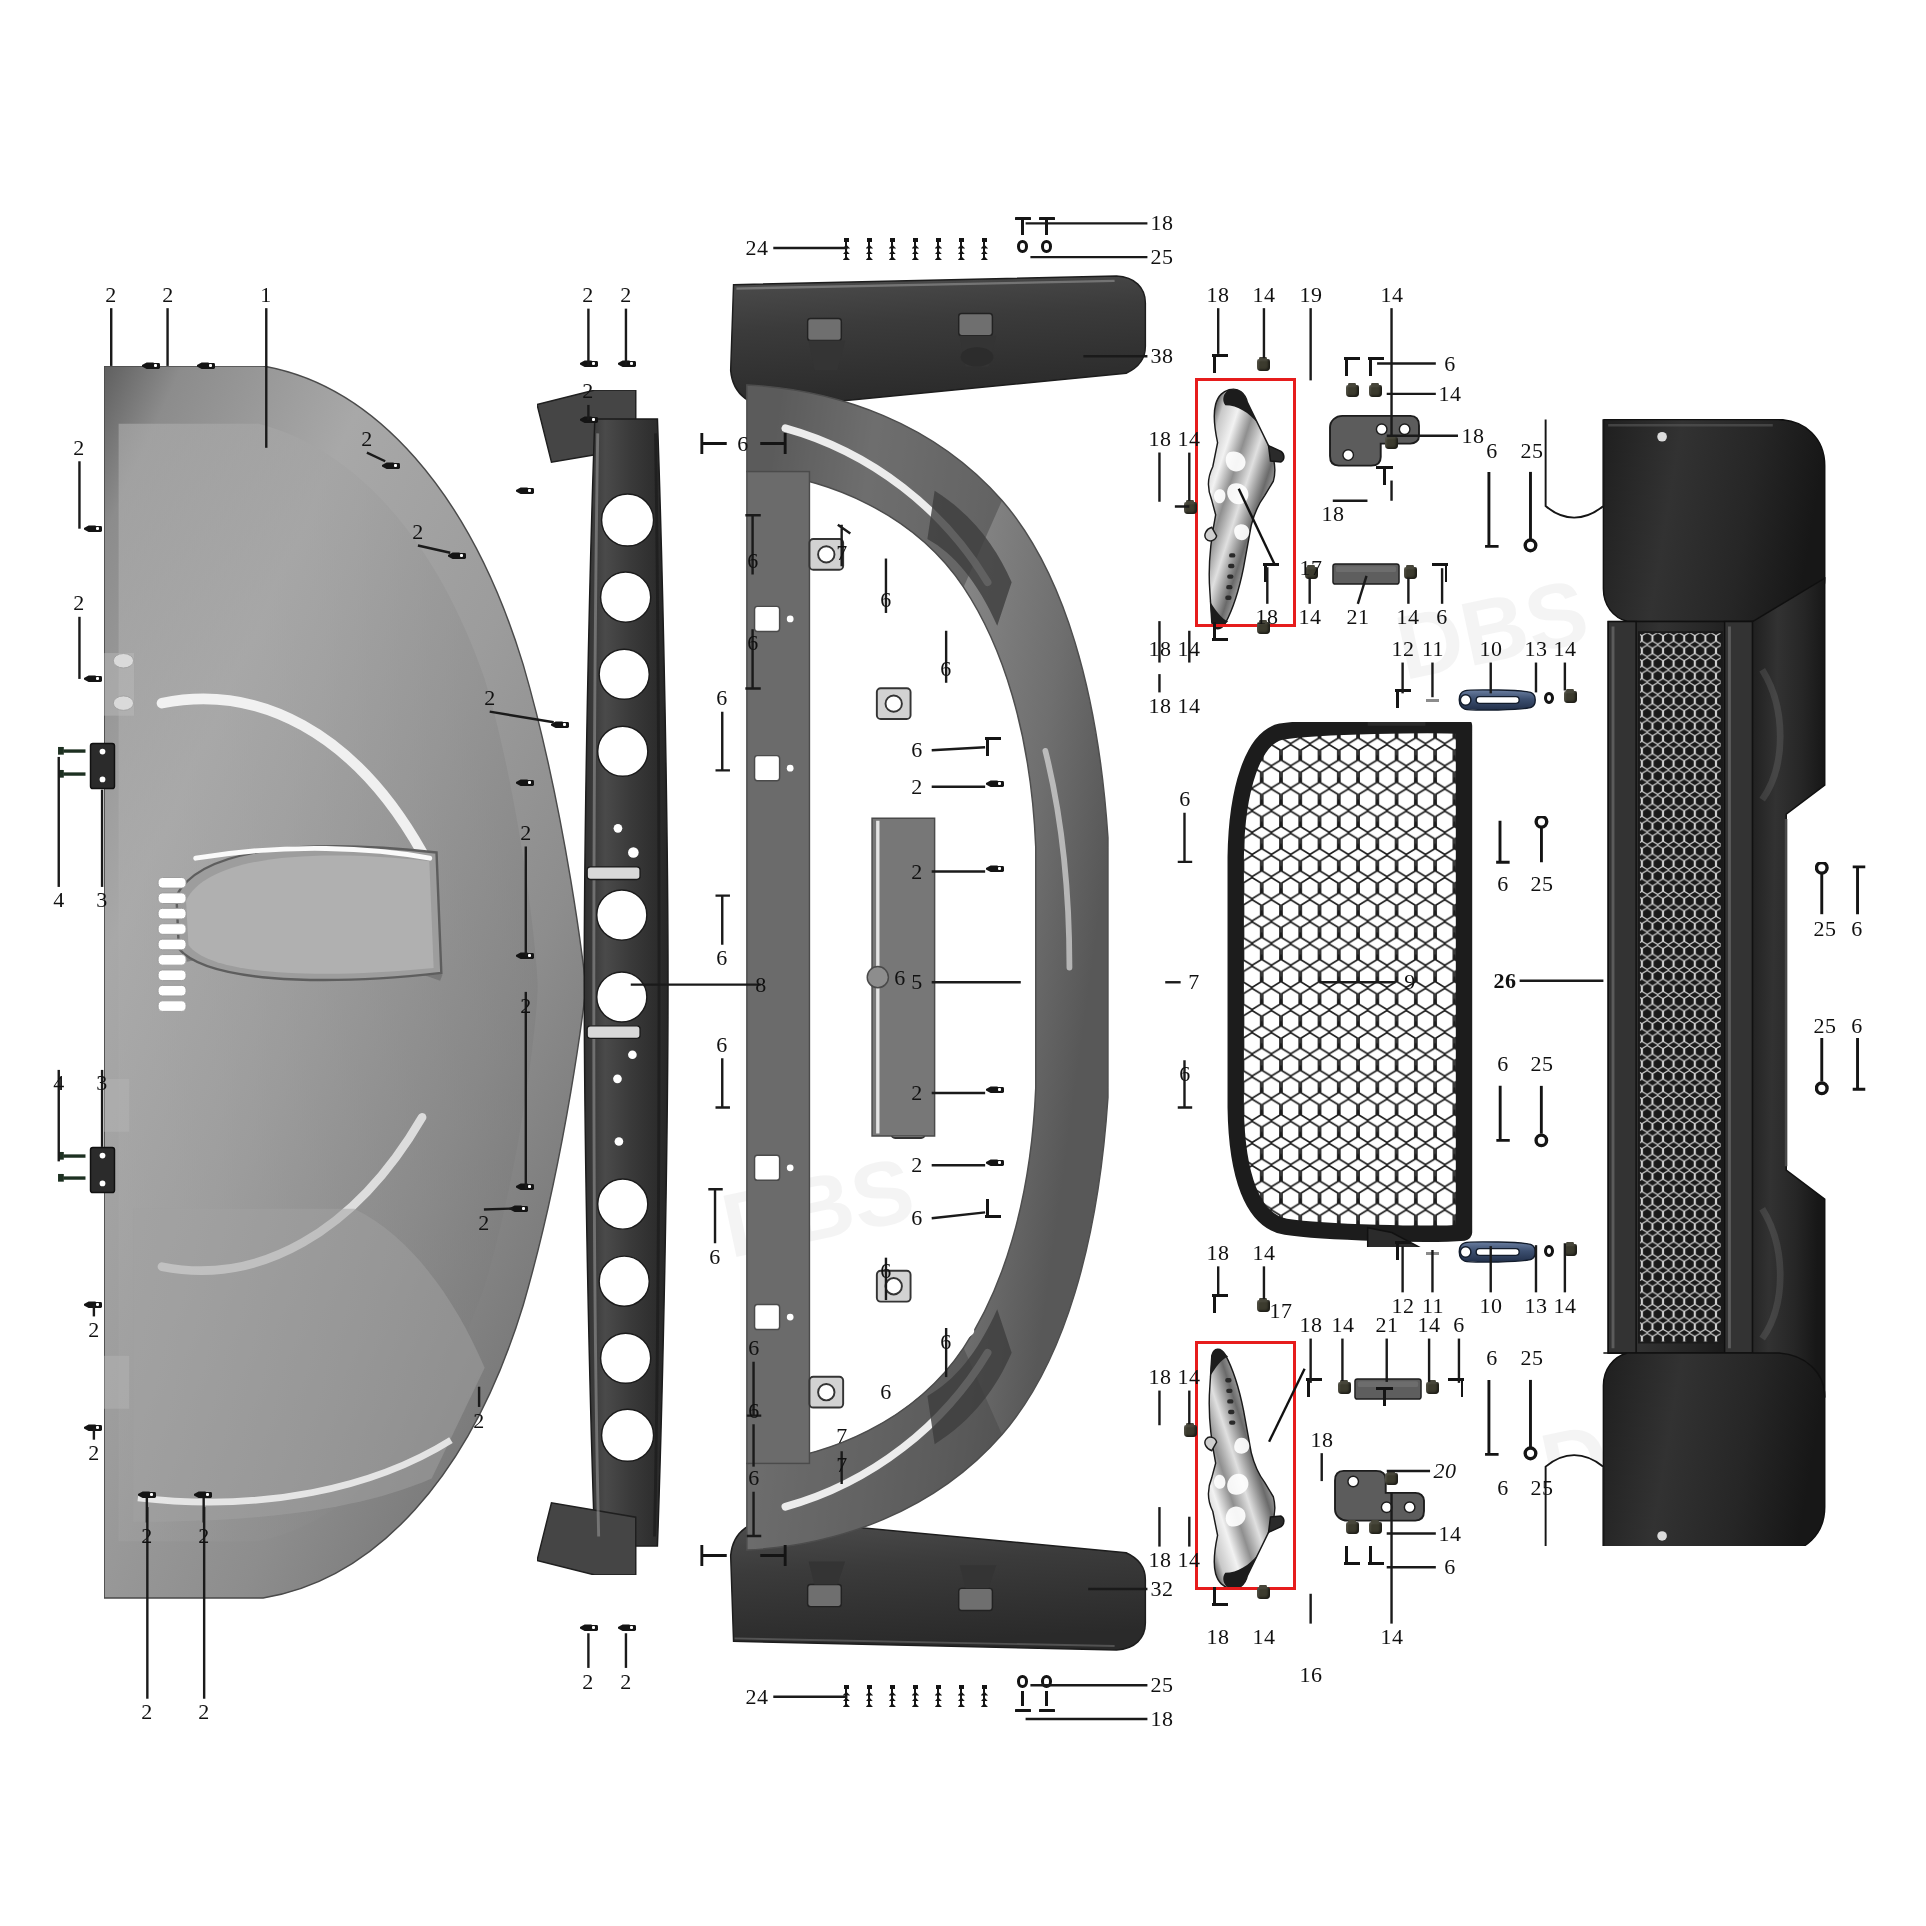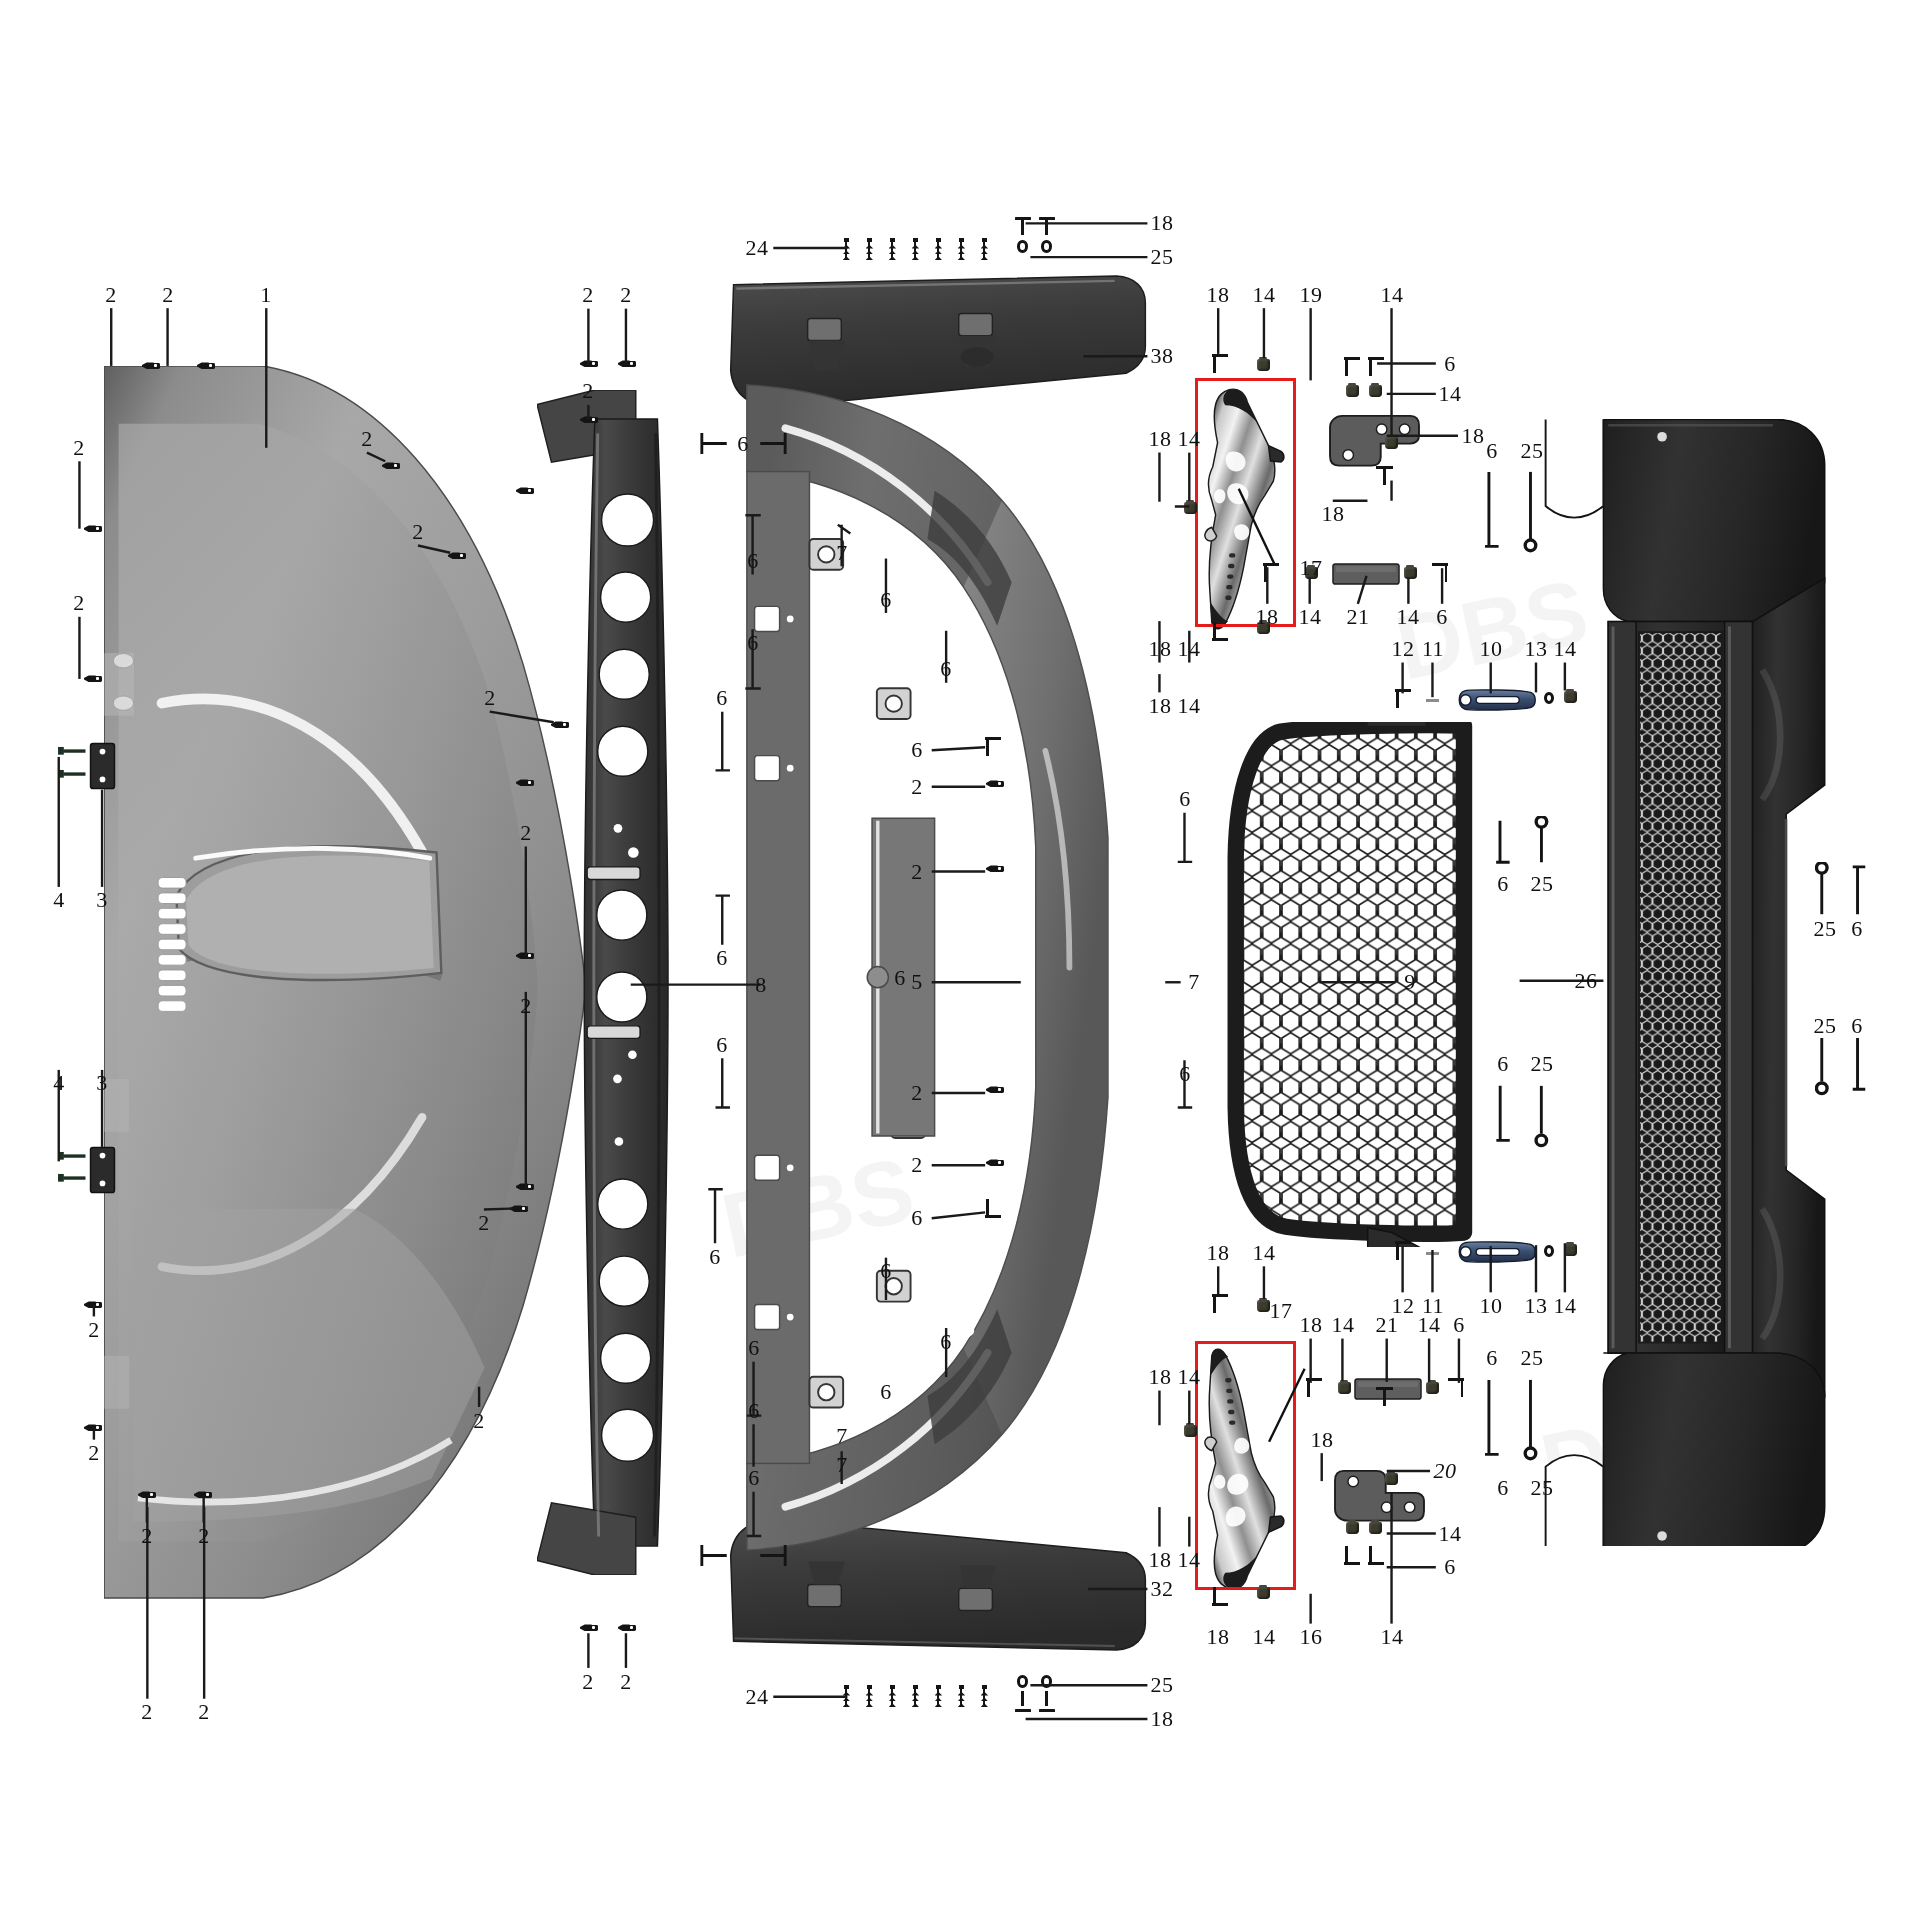--- a/index.html
+++ b/index.html
@@ -1182,21 +1182,21 @@
       <div class="lbl" style="left: 1189px; top: 706px;">14</div>
       <div class="lbl" style="left: 1403px; top: 649px;">12</div>
       <div class="lbl" style="left: 1433px; top: 649px;">11</div>
       <div class="lbl" style="left: 1491px; top: 649px;">10</div>
       <div class="lbl" style="left: 1536px; top: 649px;">13</div>
       <div class="lbl" style="left: 1565px; top: 649px;">14</div>
       <div class="lbl" style="left: 1492px; top: 451px;">6</div>
       <div class="lbl" style="left: 1532px; top: 451px;">25</div>
       <div class="lbl" style="left: 1503px; top: 884px;">6</div>
       <div class="lbl" style="left: 1542px; top: 884px;">25</div>
-      <div class="lbl" style="left: 1586px; top: 981px;">26</div>
+      <div class="lbl" style="left: 1505px; top: 981px; font-weight: bold;">26</div>
       <div class="lbl" style="left: 1503px; top: 1064px;">6</div>
       <div class="lbl" style="left: 1542px; top: 1064px;">25</div>
       <div class="lbl" style="left: 1825px; top: 929px;">25</div>
       <div class="lbl" style="left: 1857px; top: 929px;">6</div>
       <div class="lbl" style="left: 1825px; top: 1026px;">25</div>
       <div class="lbl" style="left: 1857px; top: 1026px;">6</div>
       <div class="lbl" style="left: 1403px; top: 1306px;">12</div>
       <div class="lbl" style="left: 1433px; top: 1306px;">11</div>
       <div class="lbl" style="left: 1491px; top: 1306px;">10</div>
       <div class="lbl" style="left: 1536px; top: 1306px;">13</div>
@@ -1212,21 +1212,21 @@
       <div class="lbl" style="left: 1322px; top: 1440px;">18</div>
       <div class="lbl" style="left: 1445px; top: 1471px; font-style: italic;">20</div>
       <div class="lbl" style="left: 1450px; top: 1534px;">14</div>
       <div class="lbl" style="left: 1450px; top: 1567px;">6</div>
       <div class="lbl" style="left: 1160px; top: 1377px;">18</div>
       <div class="lbl" style="left: 1189px; top: 1377px;">14</div>
       <div class="lbl" style="left: 1160px; top: 1560px;">18</div>
       <div class="lbl" style="left: 1189px; top: 1560px;">14</div>
       <div class="lbl" style="left: 1218px; top: 1637px;">18</div>
       <div class="lbl" style="left: 1264px; top: 1637px;">14</div>
-      <div class="lbl" style="left: 1311px; top: 1637px;">16</div>
+      <div class="lbl" style="left: 1311px; top: 1675px;">16</div>
       <div class="lbl" style="left: 1392px; top: 1637px;">14</div>
       <div class="lbl" style="left: 1492px; top: 1358px;">6</div>
       <div class="lbl" style="left: 1532px; top: 1358px;">25</div>
       <div class="lbl" style="left: 1503px; top: 1488px;">6</div>
       <div class="lbl" style="left: 1542px; top: 1488px;">25</div>
       <div class="lbl" style="left: 900px; top: 978px;">6</div>
     </div>
 
 </div>
 

